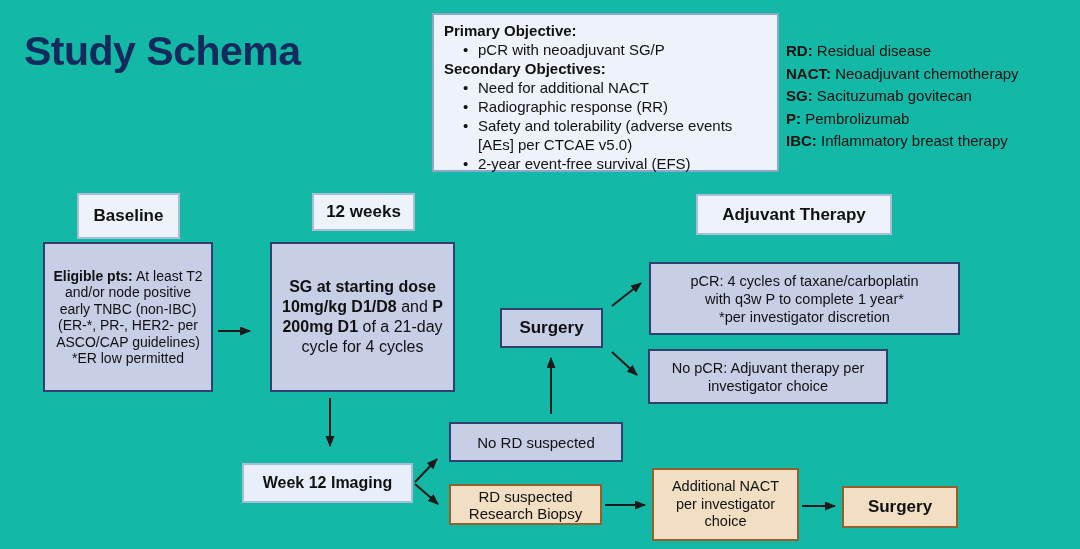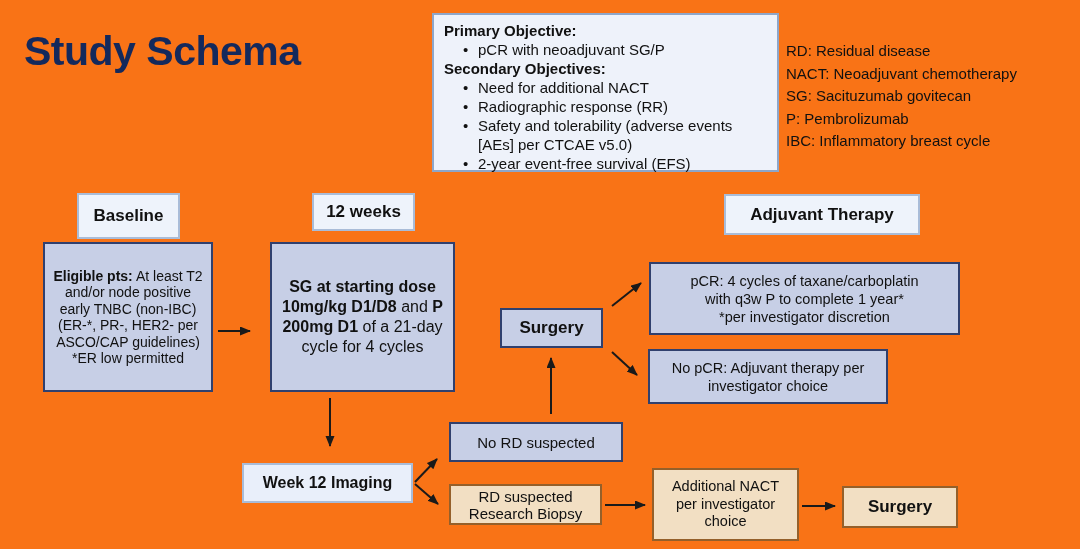--- a/index.html
+++ b/index.html
@@ -1,35 +1,35 @@
 <!DOCTYPE html>
 <html><head>
 <meta charset="utf-8">
 <style>
   html,body{margin:0;padding:0;background:#fff;}
   #canvas{
-    position:relative;width:1080px;height:549px;background:#f97316;
+    position:relative;width:1080px;height:549px;background:#14b8a6;
     font-family:"Liberation Sans","DejaVu Sans",sans-serif;color:#111;overflow:hidden;
   }
   .abs{position:absolute;box-sizing:border-box;}
   #title{
     left:24px;top:28px;font-size:41px;font-weight:bold;color:#14295c;letter-spacing:-0.5px;
   }
   
   #objectives{
     left:432px;top:13px;width:347px;height:159px;
     background:#eef2fa;border:2px solid #8ea6c9;padding:6px 12px 4px 10px;
     font-size:15px;line-height:19px;
   }
   .obj-head{font-weight:bold;}
   .obj-item{padding-left:34px;position:relative;}
   .obj-item::before{content:"\2022";position:absolute;left:19px;top:0;}
   
   #legend{left:786px;top:40px;font-size:15px;line-height:22.5px;}
-  .legend-abbr{font-weight:normal;}
+  .legend-abbr{font-weight:bold;}
   
   .header-box{
     background:#eef3fb;border:2px solid #a9bcd8;display:flex;align-items:center;justify-content:center;
     font-weight:bold;font-size:17px;text-align:center;
   }
   
   .lav-box{
     background:#c7cfe6;border:2.5px solid #30406e;display:flex;flex-direction:column;
     align-items:center;justify-content:center;text-align:center;
   }
@@ -48,21 +48,21 @@
   #box-surgery{left:500px;top:308px;width:103px;height:40px;font-weight:bold;font-size:17px;}
   #box-pcr{left:649px;top:262px;width:311px;height:73px;font-size:14.5px;line-height:18px;}
   #box-nopcr{left:648px;top:349px;width:240px;height:55px;font-size:14.5px;line-height:18px;}
   #box-nord{left:449px;top:422px;width:174px;height:40px;font-size:15px;}
   #box-week12{left:242px;top:463px;width:171px;height:40px;}
   #box-rd{left:449px;top:484px;width:153px;height:41px;font-size:15px;line-height:17px;}
   #box-addnact{left:652px;top:468px;width:147px;height:73px;font-size:14.5px;line-height:17.5px;padding:2px 6px;}
   #box-surgery2{left:842px;top:486px;width:116px;height:42px;font-weight:bold;font-size:17px;}
   #hdr-baseline{left:77px;top:193px;width:103px;height:46px;}
   #hdr-12weeks{left:312px;top:193px;width:103px;height:38px;}
-  #hdr-adjuvant{left:696px;top:194px;width:196px;height:41px;margin-left:28px;}
+  #hdr-adjuvant{left:696px;top:194px;width:196px;height:41px;}
   #arrows{left:0;top:0;width:1080px;height:549px;pointer-events:none;}
 </style>
 </head>
 <body>
 
 <div id="canvas">
 
   <div id="title" class="abs">Study Schema</div>
 
   <div id="objectives" class="abs">
@@ -73,21 +73,21 @@
     <div class="obj-item">Radiographic response (RR)</div>
     <div class="obj-item">Safety and tolerability (adverse events [AEs] per CTCAE v5.0)</div>
     <div class="obj-item">2-year event-free survival (EFS)</div>
   </div>
 
   <div id="legend" class="abs">
     <div><span class="legend-abbr">RD:</span><span> Residual disease</span></div>
     <div><span class="legend-abbr">NACT:</span><span> Neoadjuvant chemotherapy</span></div>
     <div><span class="legend-abbr">SG:</span><span> Sacituzumab govitecan</span></div>
     <div><span class="legend-abbr">P:</span><span> Pembrolizumab</span></div>
-    <div><span class="legend-abbr">IBC:</span><span> Inflammatory breast cycle</span></div>
+    <div><span class="legend-abbr">IBC:</span><span> Inflammatory breast therapy</span></div>
   </div>
 
   <div id="hdr-baseline" class="abs header-box">Baseline</div>
   <div id="hdr-12weeks" class="abs header-box">12 weeks</div>
   <div id="hdr-adjuvant" class="abs header-box">Adjuvant Therapy</div>
 
   <div id="box-eligible" class="abs lav-box">
     <div><b>Eligible pts:</b><span> At least T2 and/or node positive early TNBC (non-IBC) (ER-*, PR-, HER2- per ASCO/CAP guidelines) *ER low permitted</span></div>
   </div>
 

